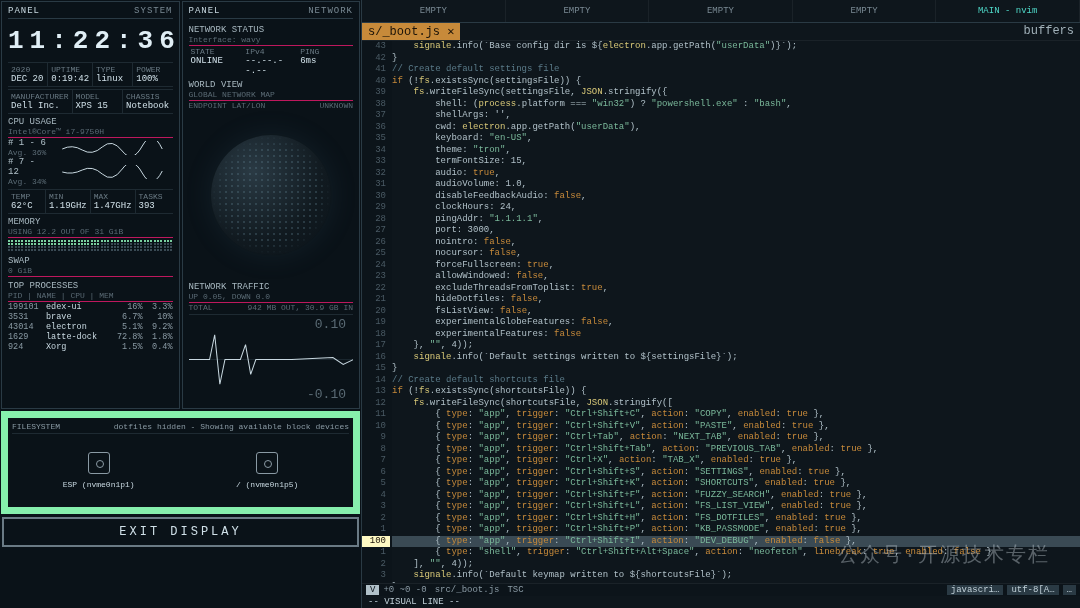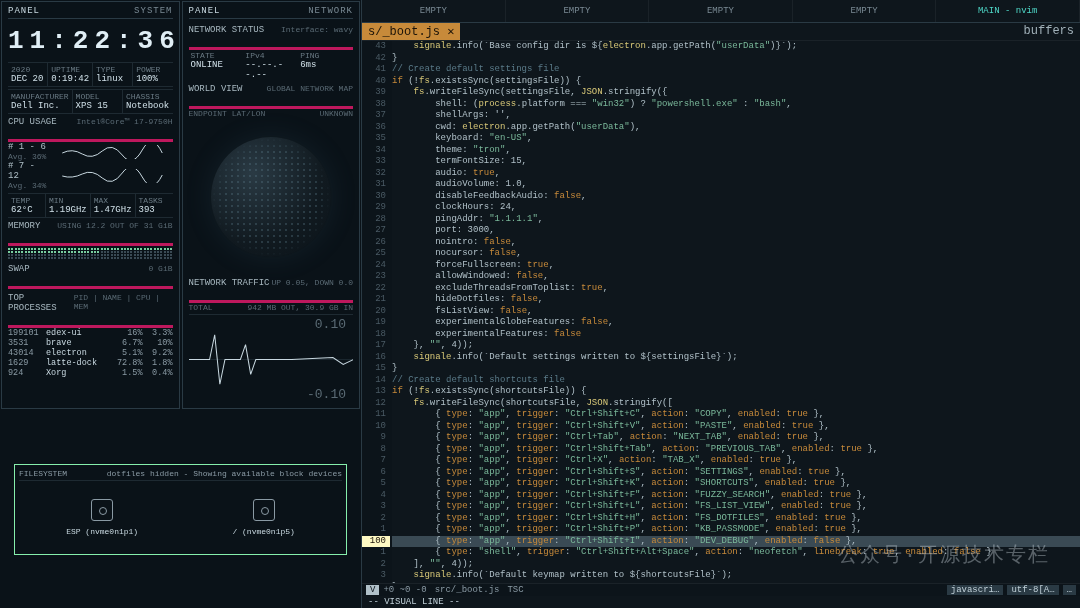--- a/index.html
+++ b/index.html
@@ -12,21 +12,20 @@
   height: 608px;
   overflow: hidden;
   display: flex;
 }
 .left-col {
   width: 362px;
   height: 100%;
   display: flex;
   flex-direction: column;
   border-right: 1px solid #2a3a44;
-  gap: 40px;
 }
 .panel-row {
   display: flex;
   flex: 1;
   min-height: 0;
 }
 .panel {
   flex: 1;
   border: 1px solid #2a3a44;
   margin: 1px;
@@ -44,22 +43,23 @@
   font-size: 9px;
   letter-spacing: 1px;
 }
 .panel-header .right { color: #7a8a94; }
 .section-title {
   display: flex;
   justify-content: space-between;
   font-size: 9px;
   color: #a8b8c0;
   margin-top: 3px;
-  border-bottom: 3px solid #be185d;
-  padding-bottom: 12px;
+  border-bottom: 1px solid #be185d;
+  padding-bottom: 1px;
+  flex-direction: column;
 }
 .section-title .sub { color: #5a6a74; font-size: 8px; }
 .clock {
   font-size: 26px;
   letter-spacing: 6px;
   font-weight: bold;
   text-align: center;
   margin: 4px 0 6px;
   color: #e0eef5;
 }
@@ -96,22 +96,22 @@
   width: 2px; height: 2px;
   background: #3a4a54;
 }
 .mem-dots span.on { background: #7ad0a0; }
 .proc-table { font-size: 8.5px; }
 .proc-row { display: flex; }
 .proc-row .pid { width: 38px; color: #8a9aa4; }
 .proc-row .name { flex: 1; }
 .proc-row .cpu, .proc-row .mem { width: 30px; text-align: right; color: #8a9aa4; }
 .fs-panel {
-  border: 1px solid #86efac;
-  margin: 14px;
+  border: 7px solid #86efac;
+  margin: 1px;
   padding: 4px;
 }
 .fs-header {
   display: flex;
   justify-content: space-between;
   font-size: 8px;
   color: #8a9aa4;
   border-bottom: 1px solid #1e2a32;
   padding-bottom: 2px;
 }

